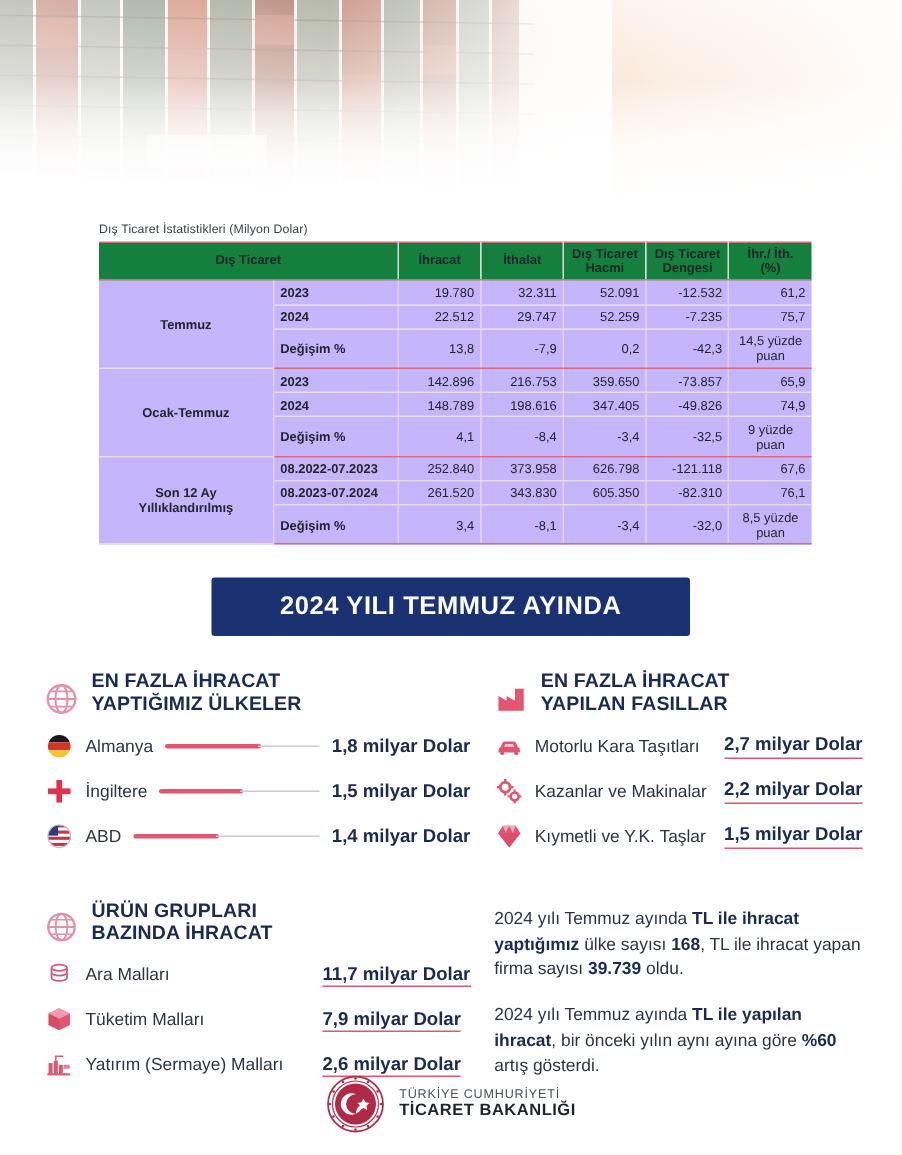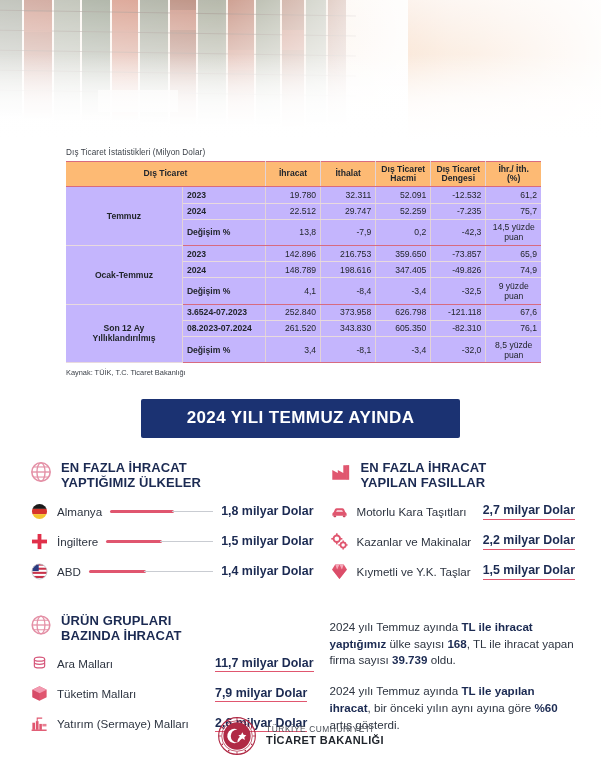--- a/index.html
+++ b/index.html
@@ -39,21 +39,21 @@
   }
   table.stats { width: 100%; border-collapse: collapse; table-layout: fixed; }
   table.stats th, table.stats td {
     font-size: 8.6px; color: #22262c; padding: 2.6px 4px;
     border-right: 1px solid #e3d3d7;
   }
   table.stats th:last-child, table.stats td:last-child { border-right: none; }
   thead th {
     font-weight: bold; text-align: center; line-height: 1.12;
     border-top: 1.6px solid #d76b80; border-bottom: 1.6px solid #d76b80;
-    padding: 4px 3px; background: #fdba74;
+    padding: 4px 3px; background: #15803d;
   }
   .col-label { width: 24.5%; }
   .col-sub   { width: 17.5%; }
   .col-num   { width: 11.6%; }
   tbody td { background: #c4b5fd; }
   td.grp {
     text-align: center; font-weight: bold; vertical-align: middle;
     font-size: 8.6px; line-height: 1.18;
   }
   td.sub { font-weight: bold; padding-left: 8px; }
@@ -69,21 +69,21 @@
     background: #1b3272; color: #fff;
     font-size: 17px; font-weight: bold; letter-spacing: .4px;
     padding: 9px 46px 10px; border-radius: 2px;
   }
 
   
   .cols { display: flex; padding: 22px 26px 0 30px; gap: 16px; }
   .col-l { width: 288px; }
   .col-r { width: 258px; }
 
-  .sec-head { display: flex; align-items: flex-start; gap: 9px; margin-bottom: 11px; }
+  .sec-head { display: flex; align-items: flex-end; gap: 9px; margin-bottom: 11px; }
   .sec-ico { width: 22px; height: 22px; flex: 0 0 22px; margin-top: 1px; }
   .sec-title {
     font-size: 13px; font-weight: bold; color: #1b2a52;
     line-height: 1.18; letter-spacing: .1px;
   }
 
   .rowitem { display: flex; align-items: center; margin-bottom: 11px; }
   .ri-ico { width: 19px; height: 19px; flex: 0 0 19px; margin-right: 8px; }
   .ri-label { font-size: 11.6px; color: #2d3440; white-space: nowrap; }
   .ri-connector { flex: 1 1 auto; min-width: 14px; margin: 0 8px; height: 6px; position: relative; }
@@ -266,21 +266,21 @@
         <td class="num">-3,4</td>
         <td class="num">-32,5</td>
         <td class="note">9 yüzde puan</td>
       </tr>
 
       <tr class="rowline">
         <td class="grp" rowspan="3">
           <span>Son 12 Ay</span><br>
           <span>Yıllıklandırılmış</span>
         </td>
-        <td class="sub">3.6524-07.2023</td>
+        <td class="sub">08.2022-07.2023</td>
         <td class="num">252.840</td>
         <td class="num">373.958</td>
         <td class="num">626.798</td>
         <td class="num">-121.118</td>
         <td class="num">67,6</td>
       </tr>
       <tr class="rowline">
         <td class="sub">08.2023-07.2024</td>
         <td class="num">261.520</td>
         <td class="num">343.830</td>
@@ -292,21 +292,20 @@
         <td class="sub">Değişim %</td>
         <td class="num">3,4</td>
         <td class="num">-8,1</td>
         <td class="num">-3,4</td>
         <td class="num">-32,0</td>
         <td class="note">8,5 yüzde puan</td>
       </tr>
     </tbody>
   </table>
 
-  <div class="source">Kaynak: TÜİK, T.C. Ticaret Bakanlığı</div>
 </div>
 
 <div class="banner-zone">
   <div class="banner">2024 YILI TEMMUZ AYINDA</div>
 </div>
 
 <div class="cols">
 
   <div class="col-l">
 

